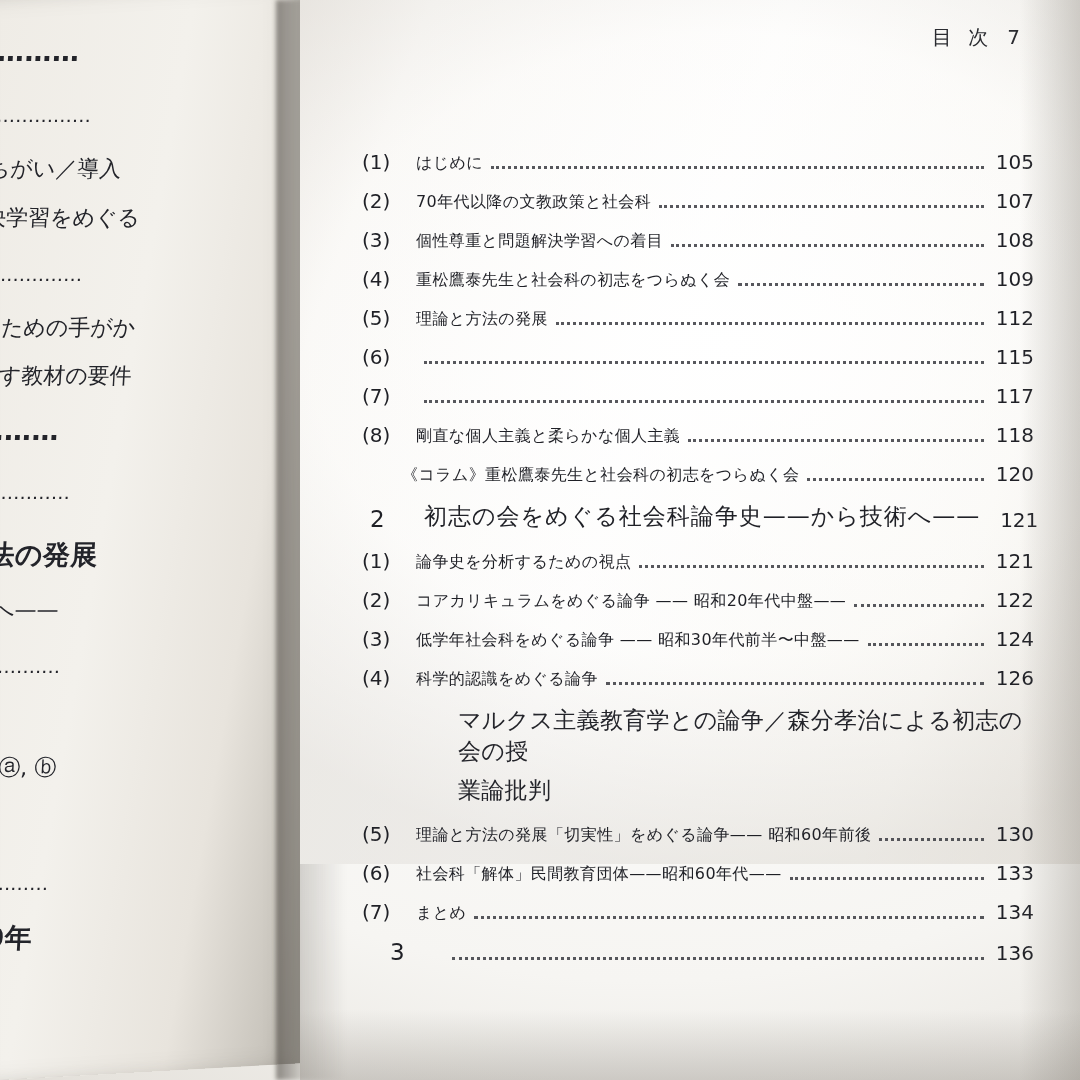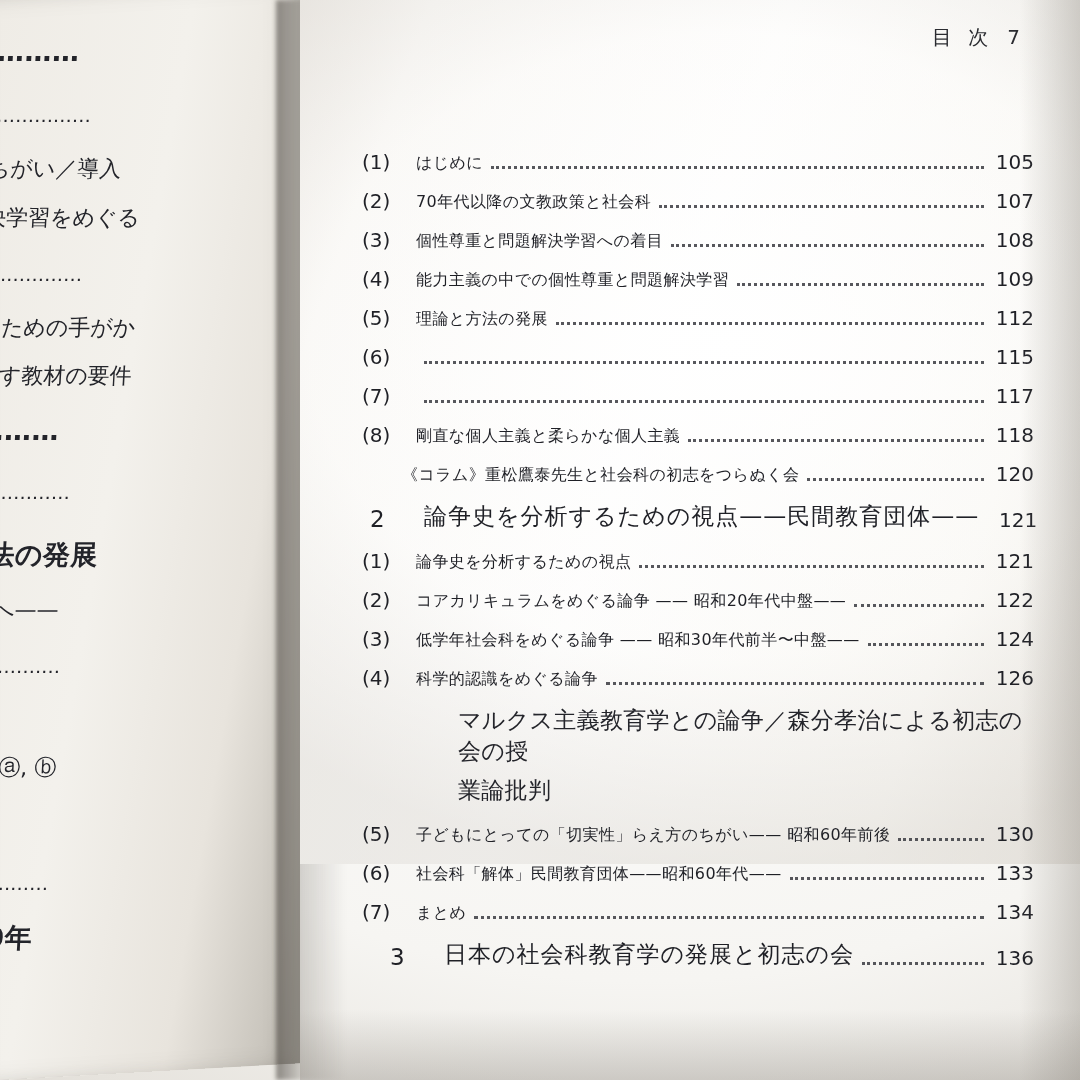--- a/index.html
+++ b/index.html
@@ -164,21 +164,21 @@
 
       <div class="line">
         <span class="num paren">(3)</span>
         <span class="label">個性尊重と問題解決学習への着目</span>
         <span class="leader"></span>
         <span class="pgno">108</span>
       </div>
 
       <div class="line">
         <span class="num paren">(4)</span>
-        <span class="label">能力主義の中での個性尊重と問題解決学習</span>
+        <span class="label">重松鷹泰先生と社会科の初志をつらぬく会</span>
         <span class="leader"></span>
         <span class="pgno">109</span>
       </div>
 
       <div class="line">
         <span class="num paren">(5)</span>
         <span class="label">理論と方法の発展</span>
         <span class="leader"></span>
         <span class="pgno">112</span>
       </div>
@@ -203,21 +203,21 @@
       </div>
 
       <div class="line">
         <span class="label" style="margin-left:40px">《コラム》重松鷹泰先生と社会科の初志をつらぬく会</span>
         <span class="leader"></span>
         <span class="pgno">120</span>
       </div>
 
       <div class="line" style="margin-top:4px;margin-bottom:17px">
         <span class="num chap">2</span>
-        <span class="label chap">論争史を分析するための視点——民間教育団体——</span>
+        <span class="label chap">初志の会をめぐる社会科論争史——から技術へ——</span>
         <span class="leader solid"></span>
         <span class="pgno">121</span>
       </div>
 
       <div class="line">
         <span class="num paren">(1)</span>
         <span class="label">論争史を分析するための視点</span>
         <span class="leader"></span>
         <span class="pgno">121</span>
       </div>
@@ -241,42 +241,41 @@
         <span class="label">科学的認識をめぐる論争</span>
         <span class="leader"></span>
         <span class="pgno">126</span>
       </div>
 
       <div class="sub">マルクス主義教育学との論争／森分孝治による初志の会の授</div>
       <div class="sub second">業論批判</div>
 
       <div class="line">
         <span class="num paren">(5)</span>
-        <span class="label">子どもにとっての「切実性」らえ方のちがい—— 昭和60年前後</span>
+        <span class="label">理論と方法の発展「切実性」をめぐる論争—— 昭和60年前後</span>
         <span class="leader"></span>
         <span class="pgno">130</span>
       </div>
 
       <div class="line">
         <span class="num paren">(6)</span>
         <span class="label">社会科「解体」民間教育団体——昭和60年代——</span>
         <span class="leader"></span>
         <span class="pgno">133</span>
       </div>
 
       <div class="line">
         <span class="num paren">(7)</span>
         <span class="label">まとめ</span>
         <span class="leader"></span>
         <span class="pgno">134</span>
       </div>
 
       <div class="line" style="margin-top:12px">
         <span class="num chap" style="padding-left:28px">3</span>
-        <span class="label chap">日本の社会科教育学の発展と初志の会</span>
         <span class="leader"></span>
         <span class="pgno">136</span>
       </div>
 
     </div>
 
     <div class="edge-shadow"></div>
   </div>
 
   <div class="bottom-shadow"></div>

